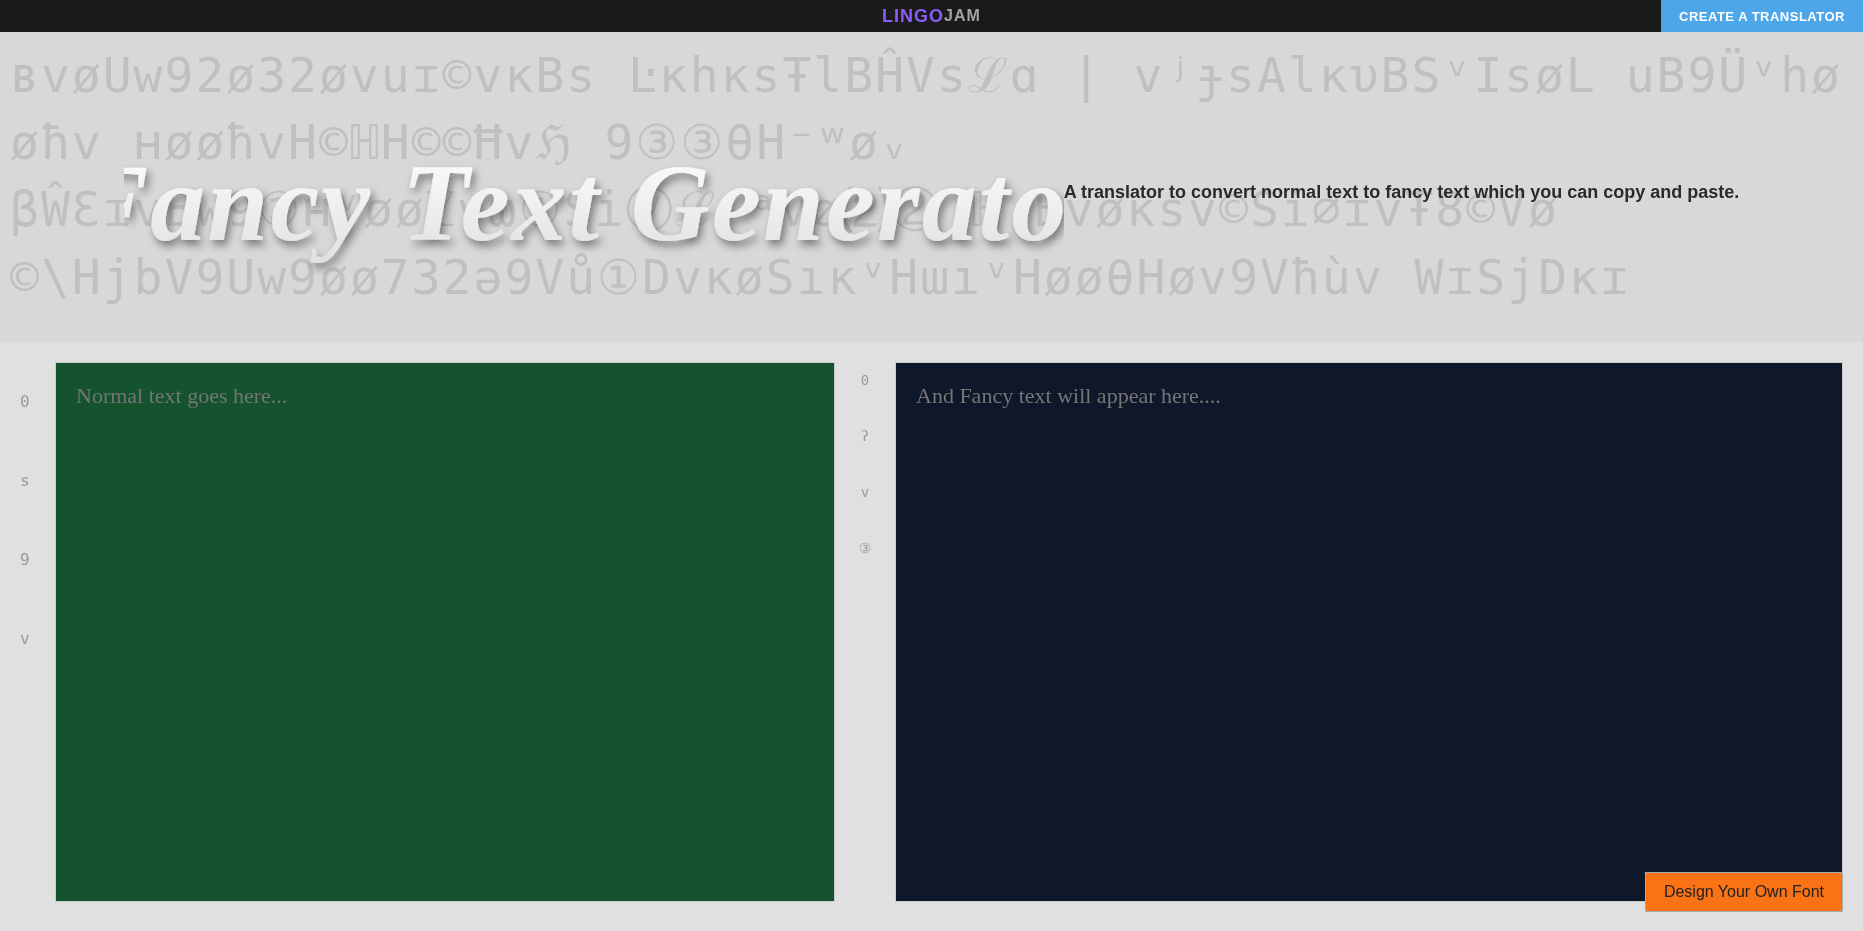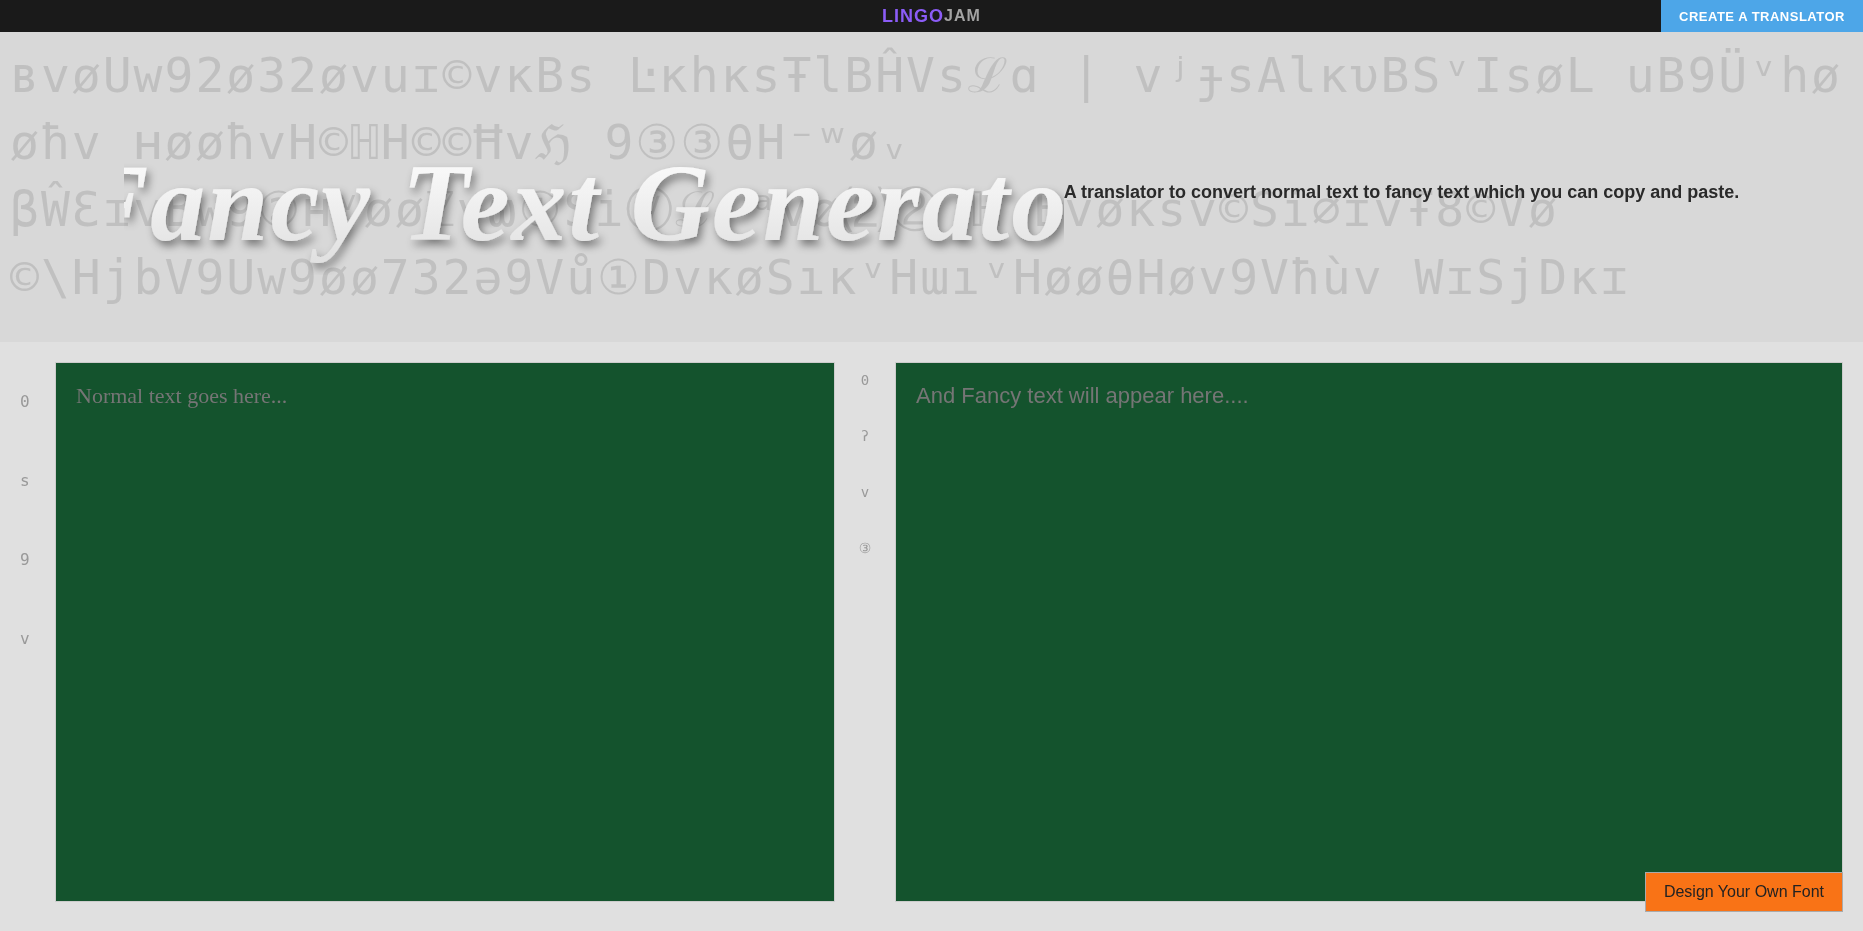--- a/index.html
+++ b/index.html
@@ -158,27 +158,27 @@
 
     .right-panel {
       flex: 1;
       position: relative;
     }
 
     .right-panel textarea {
       width: 100%;
       height: 540px;
       border: 1px solid #ccc;
-      background: #14532d;
+      background: #0f172a;
       padding: 20px;
       font-size: 22px;
       color: #aaa;
       resize: none;
       outline: none;
-      font-family: Liberation Sans, sans-serif;
+      font-family: Liberation Serif, serif;
     }
 
     .design-font-btn {
       position: absolute;
       bottom: 0;
       right: 0;
       background: #f97316;
       border: 1px solid #aaa;
       padding: 10px 18px;
       font-size: 16px;

